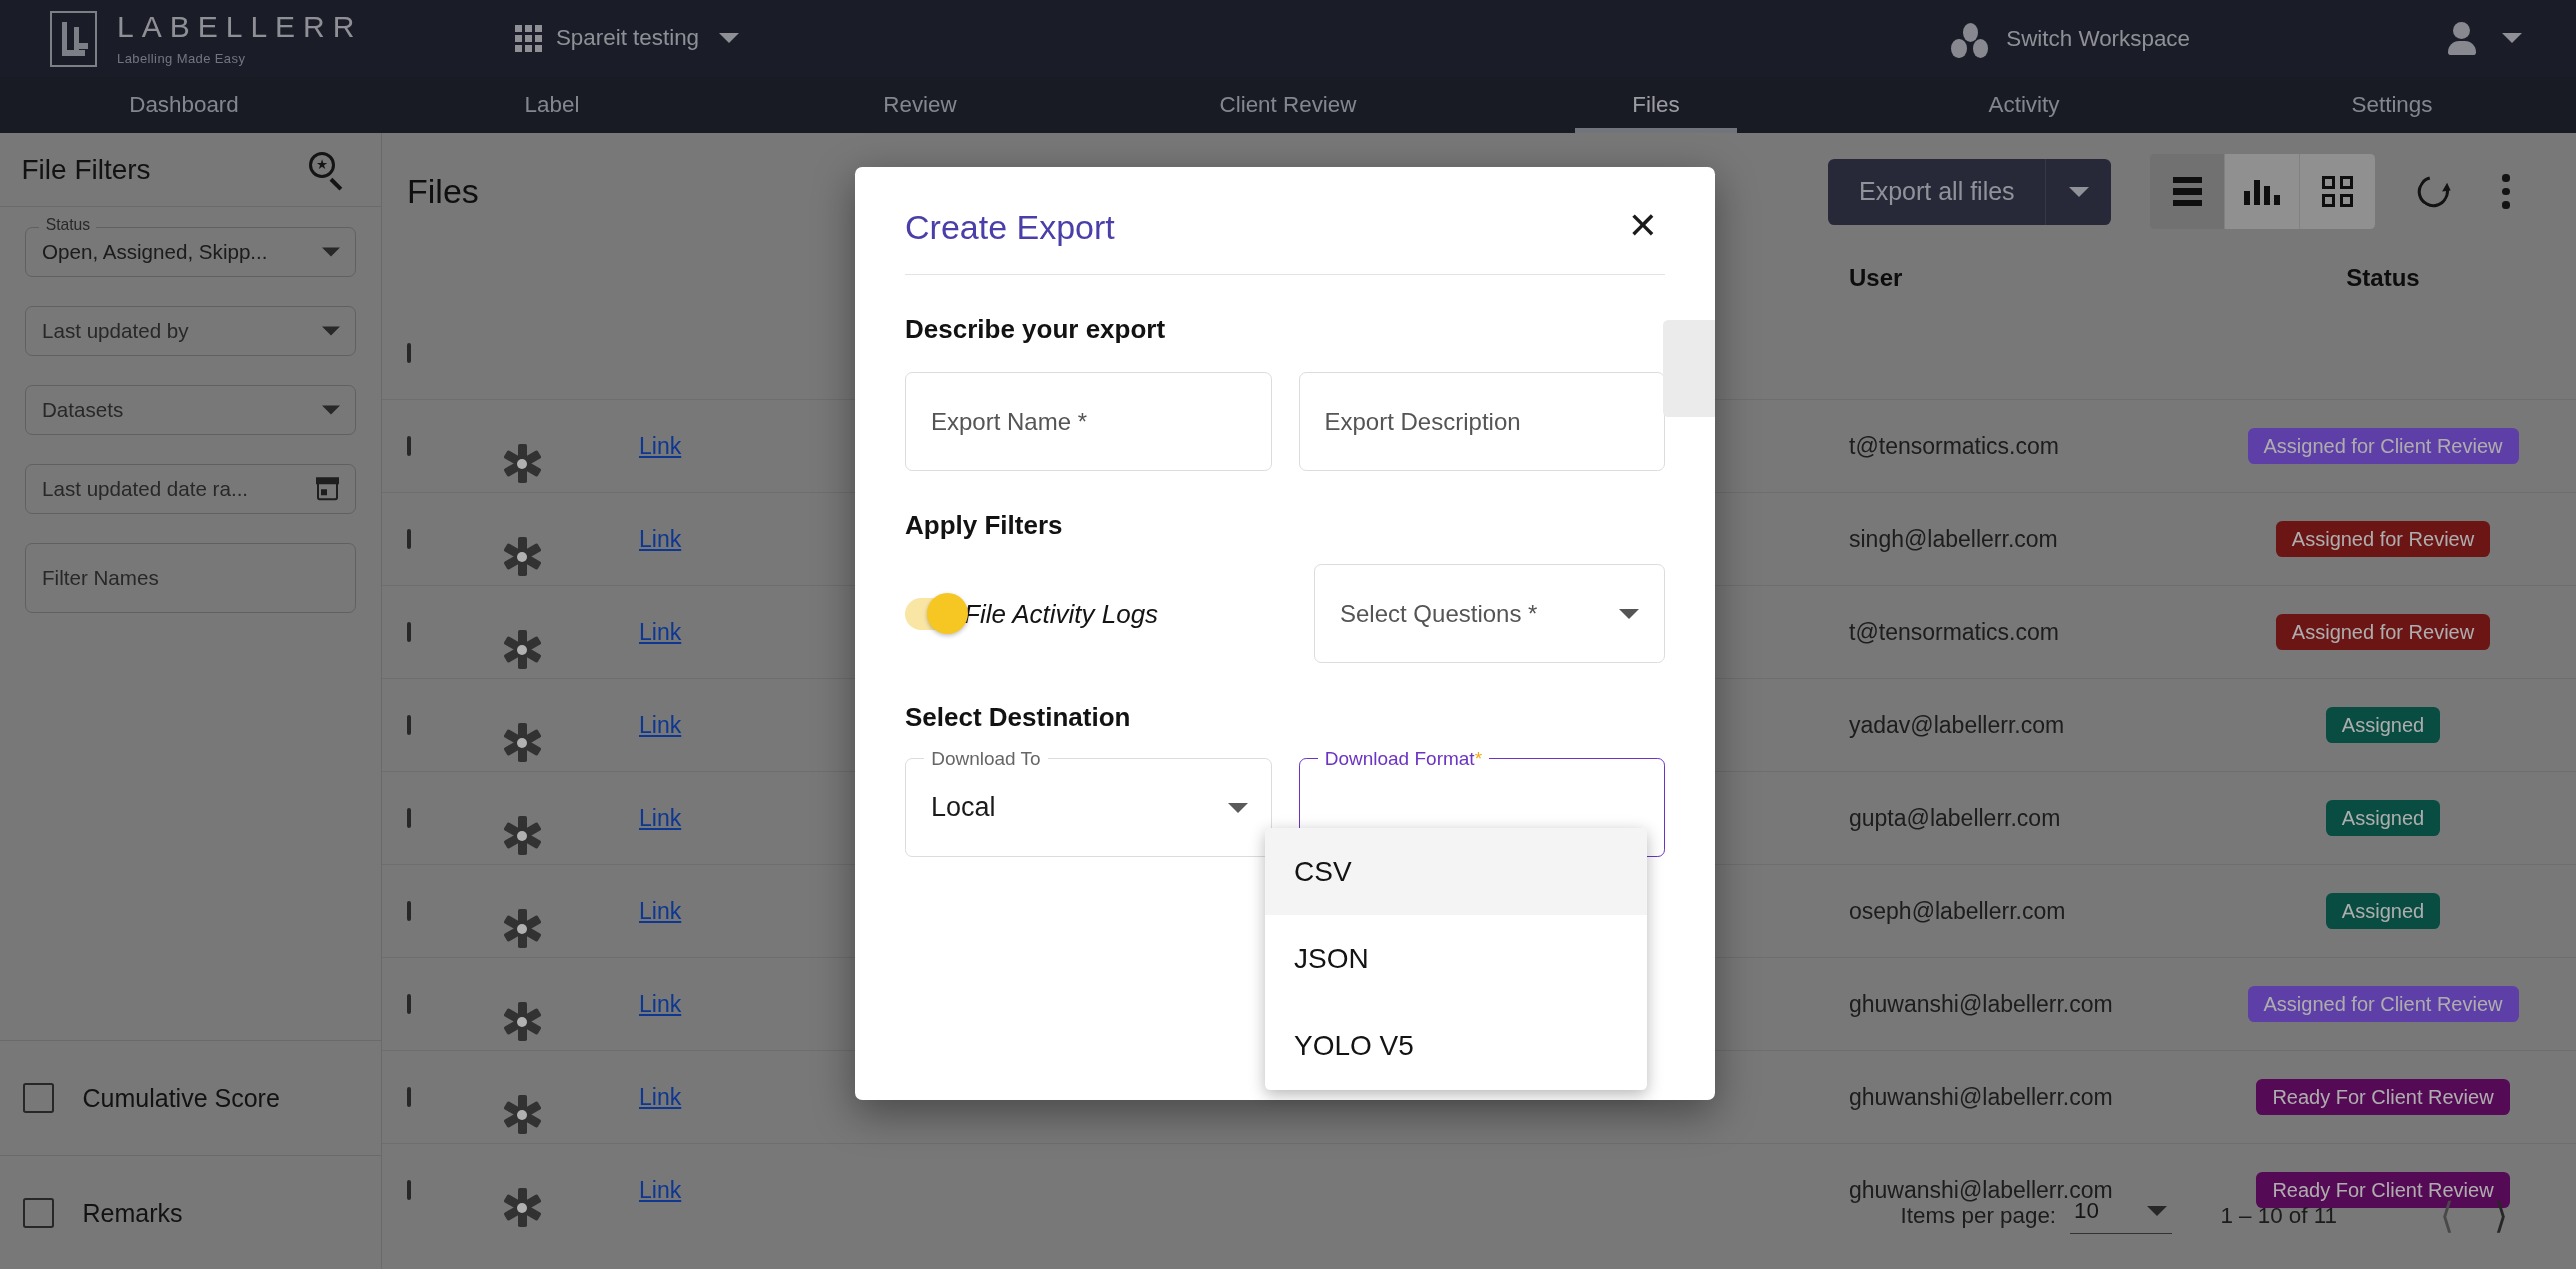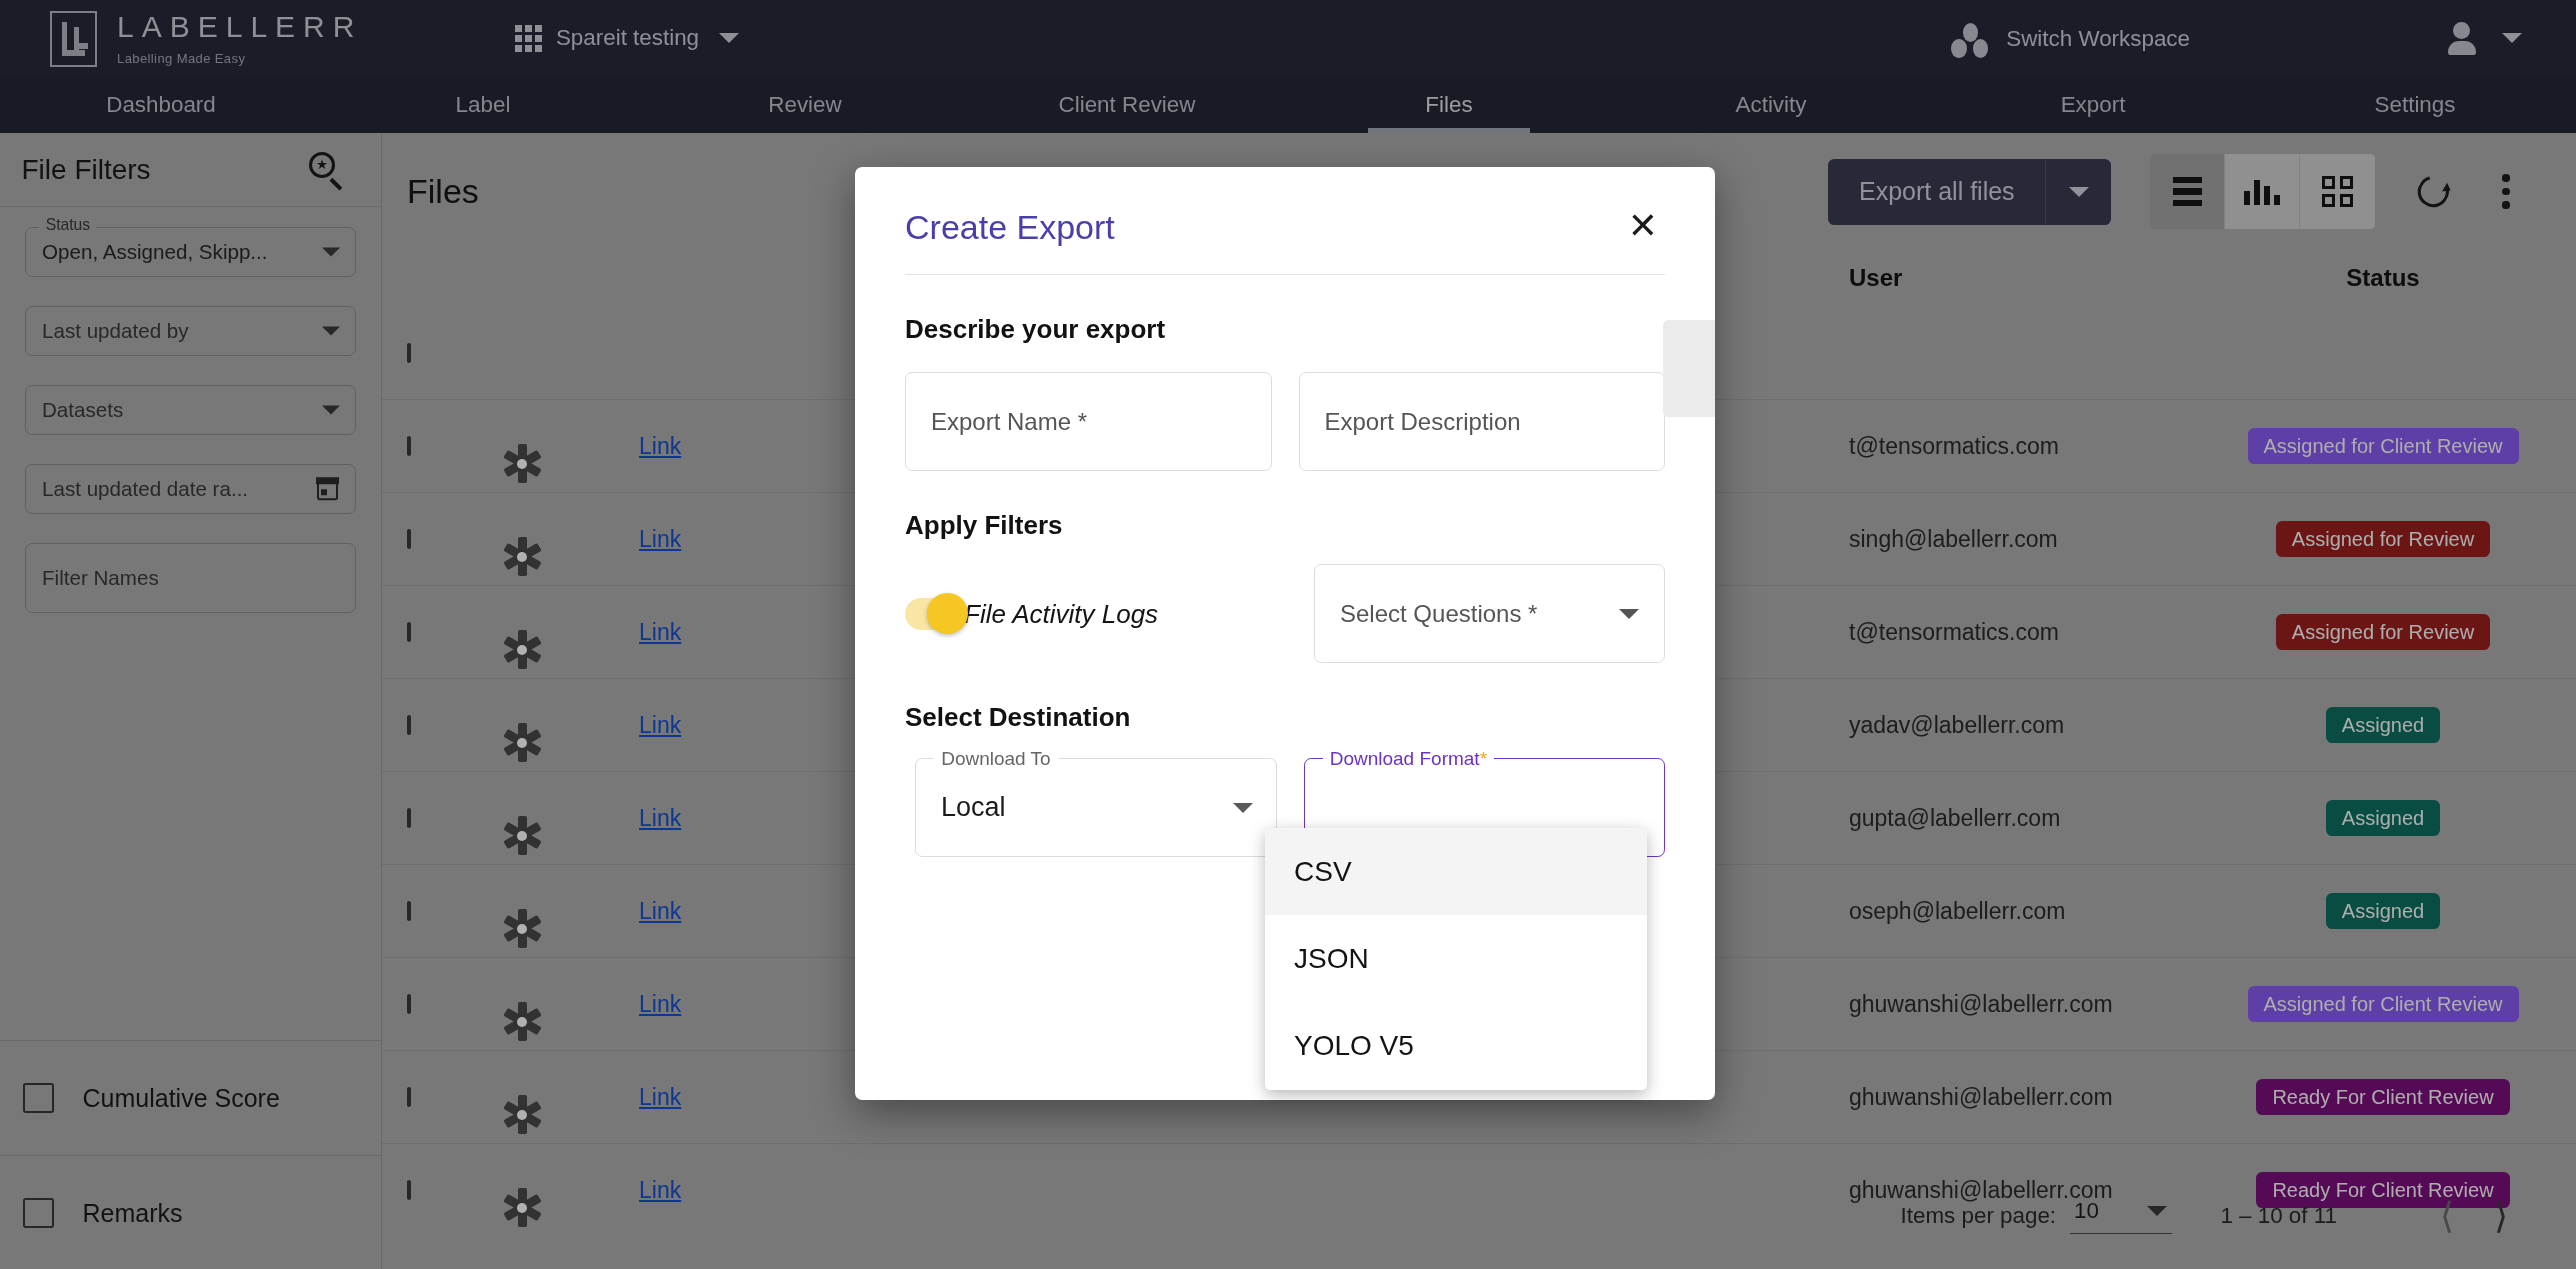--- a/index.html
+++ b/index.html
@@ -362,21 +362,21 @@
   .toggle-lbl { font-size: 26px; color: #141414; }
   .sel-q {
     flex: 1; height: 99px; border: 0.9px solid #dcdcdc; border-radius: 7.2px;
     display: flex; align-items: center; justify-content: space-between;
     padding: 0 25px; font-size: 24px; color: #555; cursor: pointer;
   }
   .sel-q i {
     width: 0; height: 0; border-left: 10px solid transparent;
     border-right: 10px solid transparent; border-top: 10.8px solid #555;
   }
-  .dest-row { display: flex; gap: 27px; margin-top: 25px; position: relative; margin-left: 10px; }
+  .dest-row { display: flex; gap: 27px; margin-top: 25px; position: relative; }
   .outl {
     flex: 1; position: relative; height: 99px; border: 0.9px solid #dcdcdc;
     border-radius: 7.2px; display: flex; align-items: center;
     padding: 0 25px; font-size: 27px; color: #1b1b1b; cursor: pointer;
   }
   .outl .lg {
     position: absolute; top: -10.8px; left: 18px; padding: 0 7.2px;
     font-size: 19px; color: #666; background: #fff;
   }
   .outl.focus { border: 1.8px solid #6b34c4; }
@@ -455,21 +455,20 @@
     </div>
   </div>
 
   <div class="navbar">
     <div class="navtab">Dashboard</div>
     <div class="navtab">Label</div>
     <div class="navtab">Review</div>
     <div class="navtab">Client Review</div>
     <div class="navtab active">Files</div>
     <div class="navtab">Activity</div>
-    <div class="navtab">Export</div>
     <div class="navtab">Settings</div>
   </div>
 
   <div class="sidebar">
     <div class="sb-head">
       <div class="sb-title">File Filters</div>
       <div class="search-star">
         <span class="ring">★</span>
           <span class="handle"></span>
       </div>

